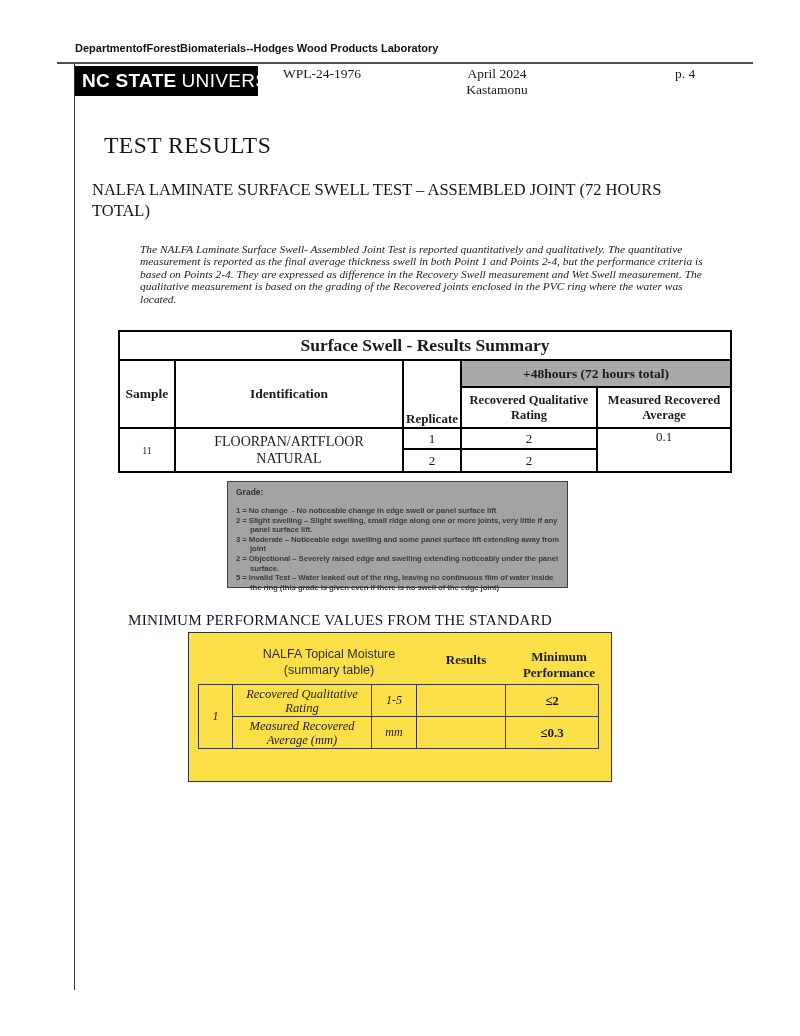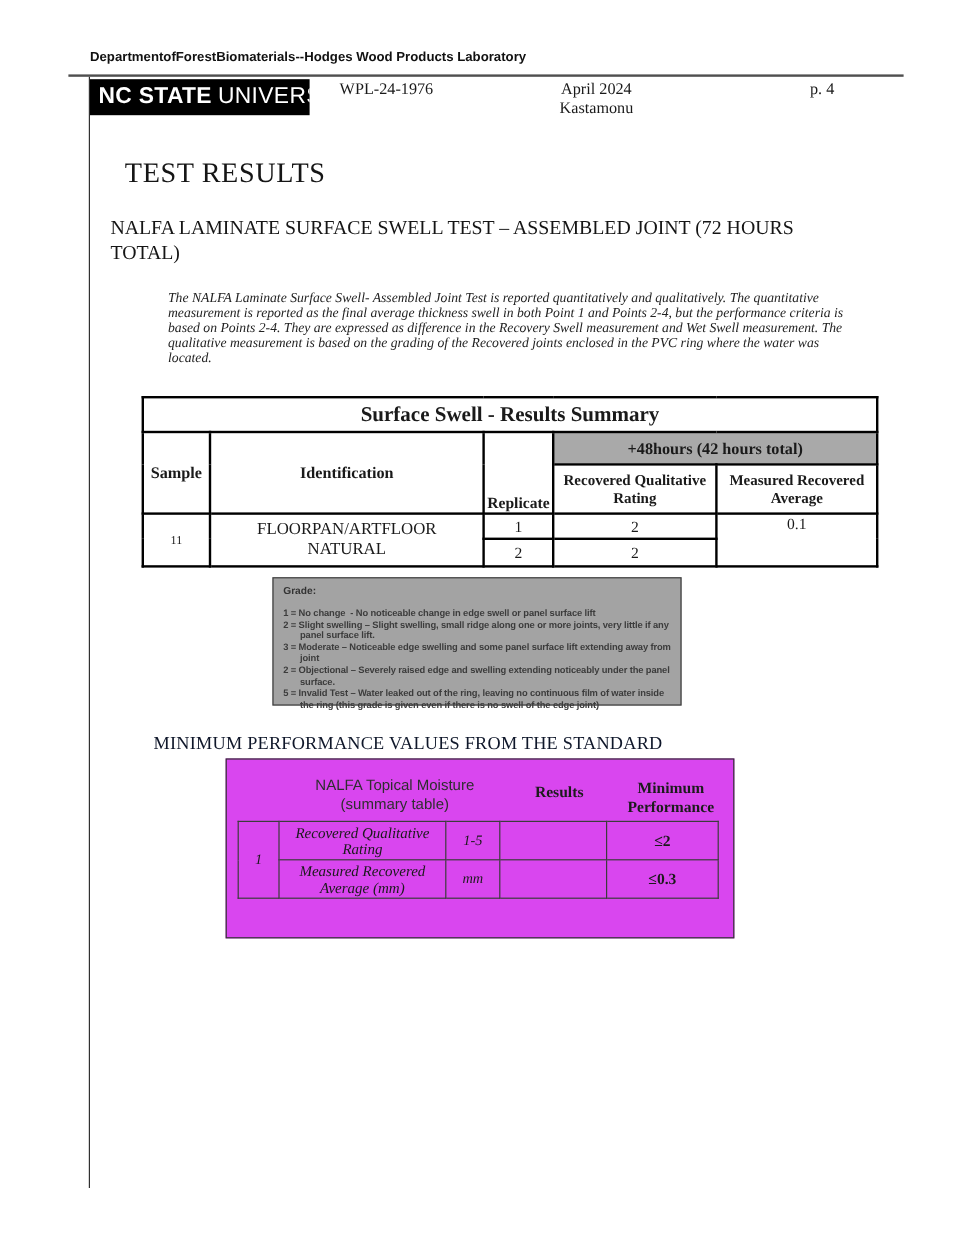--- a/index.html
+++ b/index.html
@@ -45,21 +45,21 @@
   
   .grade{left:227px;top:481px;width:341px;height:107px;border:1.5px solid #3f3f3f;box-sizing:border-box;
          font-family:"Liberation Sans",sans-serif;color:#333;background:#a3a3a3;
          padding:5px 10px 0 8px;}
   .grade .gt{font-weight:bold;font-size:8.5px;margin-bottom:9px;}
   .grade .gi{font-size:7.8px;line-height:9.6px;padding-left:14px;text-indent:-14px;width:312px;
              letter-spacing:-.1px;font-weight:bold;color:#3c3c3c;}
 
   
   .h-min{left:128px;top:611px;font-size:15.2px;color:#0f172a;letter-spacing:.2px;}
-  .fig{left:188px;top:632px;width:424px;height:150px;border:1.5px solid #333;box-sizing:border-box;background:#d946ef;}
+  .fig{left:188px;top:632px;width:424px;height:150px;border:1.5px solid #333;box-sizing:border-box;background:#fde047;}
   .fig .fh-left{position:absolute;left:30px;top:13px;width:220px;text-align:center;
         font-family:"Liberation Sans",sans-serif;font-size:12.5px;line-height:16px;color:#2e2e2e;}
   .fig .fh-res{position:absolute;left:237px;top:19px;width:80px;text-align:center;
         font-weight:bold;font-size:13px;color:#1c1c1c;}
   .fig .fh-min{position:absolute;left:322px;top:16px;width:96px;text-align:center;
         font-weight:bold;font-size:13px;line-height:16px;color:#1c1c1c;}
   .fig table.std{position:absolute;left:9px;top:51px;border-collapse:collapse;table-layout:fixed;
         font-family:"Liberation Serif",serif;}
   .fig table.std td{border:1.5px solid #3c3c3c;text-align:center;vertical-align:middle;padding:0;}
   .fig td.gid{font-style:italic;font-size:12px;}
@@ -105,21 +105,21 @@
           <col style="width:134px">
         </colgroup>
       <tbody>
           <tr>
         <td class="t-title" colspan="5">Surface Swell - Results Summary</td>
       </tr>
       <tr>
         <td class="h" rowspan="2">Sample</td>
         <td class="h" rowspan="2">Identification</td>
         <td class="h-repl" rowspan="2">Replicate</td>
-        <td class="h-gray" colspan="2">+48hours (42 hours total)</td>
+        <td class="h-gray" colspan="2">+48hours (72 hours total)</td>
       </tr>
       <tr>
         <td class="h-sub">Recovered Qualitative Rating</td>
         <td class="h-sub">Measured Recovered Average</td>
       </tr>
       <tr>
         <td class="samp d" rowspan="2">11</td>
         <td class="ident" rowspan="2">
           <span>FLOORPAN/ARTFLOOR NATURAL</span>
         </td>

